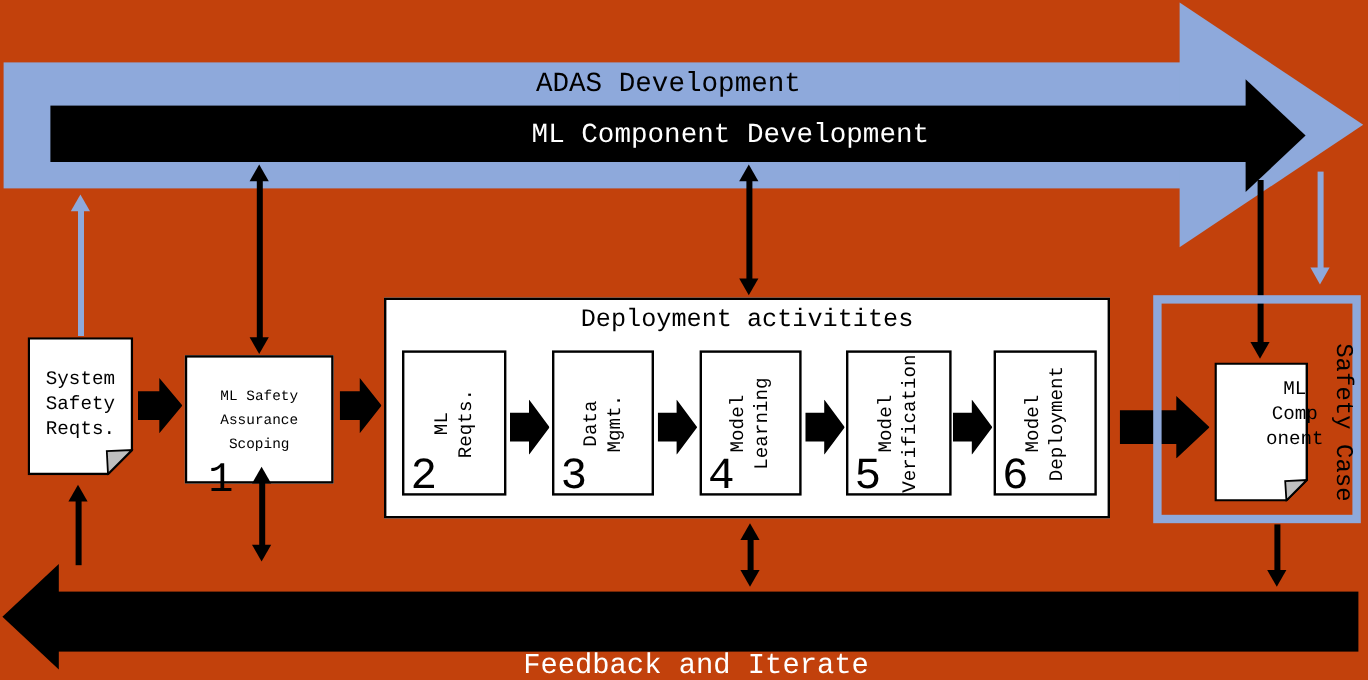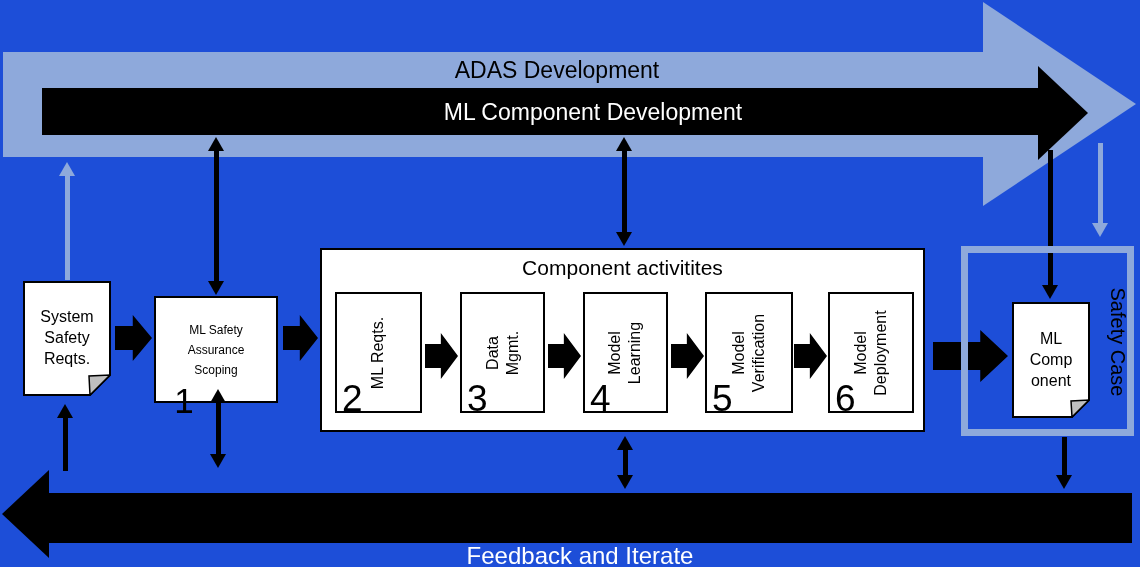--- a/index.html
+++ b/index.html
@@ -1,18 +1,18 @@
 <!DOCTYPE html>
 <html><head>
 <meta charset="utf-8">
 <style>
   html,body{margin:0;padding:0;background:#fff;}
   .canvas{
-    position:relative;width:1140px;height:567px;background:#1d4ed8;overflow:hidden;
-    font-family:Liberation Sans, sans-serif;color:#000;
+    position:relative;width:1140px;height:567px;background:#c2410c;overflow:hidden;
+    font-family:Liberation Mono, monospace;color:#000;
     --blue:#8EA9DB; --ink:#000000; --fold:#BFBFBF; --white:#FFFFFF;
   }
   .abs{position:absolute;}
   
   .blue-shaft{left:3px;top:52px;width:981px;height:105px;background:var(--blue);}
   .blue-head{left:983px;top:2px;width:0;height:0;
     border-top:102px solid transparent;border-bottom:102px solid transparent;border-left:153px solid var(--blue);}
   .black-shaft{left:42px;top:88px;width:997px;height:47px;background:var(--ink);}
   .black-head{left:1038px;top:66px;width:0;height:0;
     border-top:47px solid transparent;border-bottom:47px solid transparent;border-left:50px solid var(--ink);}
@@ -110,21 +110,21 @@
   <div class="abs barrow" style="left:115px;top:315px;width:37px;height:46px;"></div>
 
   <div class="abs box scoping-box">ML Safety
 Assurance
 Scoping</div>
   <div class="abs num-one">1</div>
 
   <div class="abs barrow" style="left:283px;top:315px;width:35px;height:46px;"></div>
 
   <div class="abs assur-box"></div>
-  <div class="abs assur-title">Component activitites</div>
+  <div class="abs assur-title">Deployment activitites</div>
 
   <div class="abs box act-box" style="left:335px;width:87px;">
     <span class="rot">ML Reqts.</span>
     <span class="num">2</span>
   </div>
   <div class="abs barrow" style="left:425px;top:333px;width:33px;height:46px;"></div>
   <div class="abs box act-box" style="left:460px;width:85px;">
     <span class="rot">Data Mgmt.</span>
     <span class="num">3</span>
   </div>
@@ -149,21 +149,21 @@
 
   <div class="abs barrow-big" style="left:933px;top:330px;width:75px;height:52px;"></div>
 
   <div class="abs sc-box"></div>
   <div class="abs sc-label">Safety Case</div>
 
   <svg class="abs" style="left:1012px;top:302px;" width="78" height="116" viewBox="0 0 78 116">
     <path class="page" d="M1,1 L77,1 L77,98 L60,115 L1,115 Z"></path>
     <path class="fold" d="M77,98 L60,115 L59,99 Z"></path>
   </svg>
-  <div class="abs doc-label" style="left:1012px;top:302px;width:78px;height:114px;">ML
+  <div class="abs doc-label" style="left:1012px;top:288px;width:78px;height:114px;padding-left:28px;">ML
 Comp
 onent</div>
 
   <div class="abs varrow up" style="left:57px;top:404px;height:67px;">
     <span class="tri tri-up"></span>
       <span class="vline"></span>
   </div>
   <div class="abs varrow d2" style="left:210px;top:389px;height:79px;">
     <span class="tri tri-up"></span>
       <span class="vline"></span>

